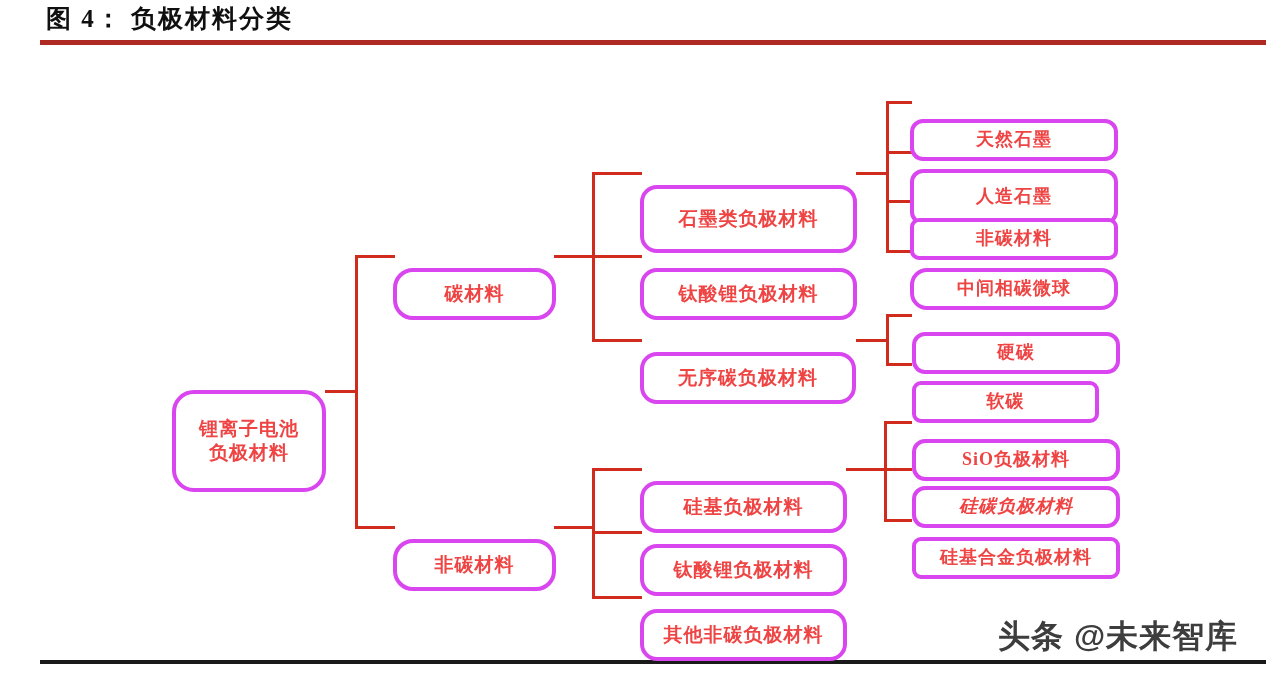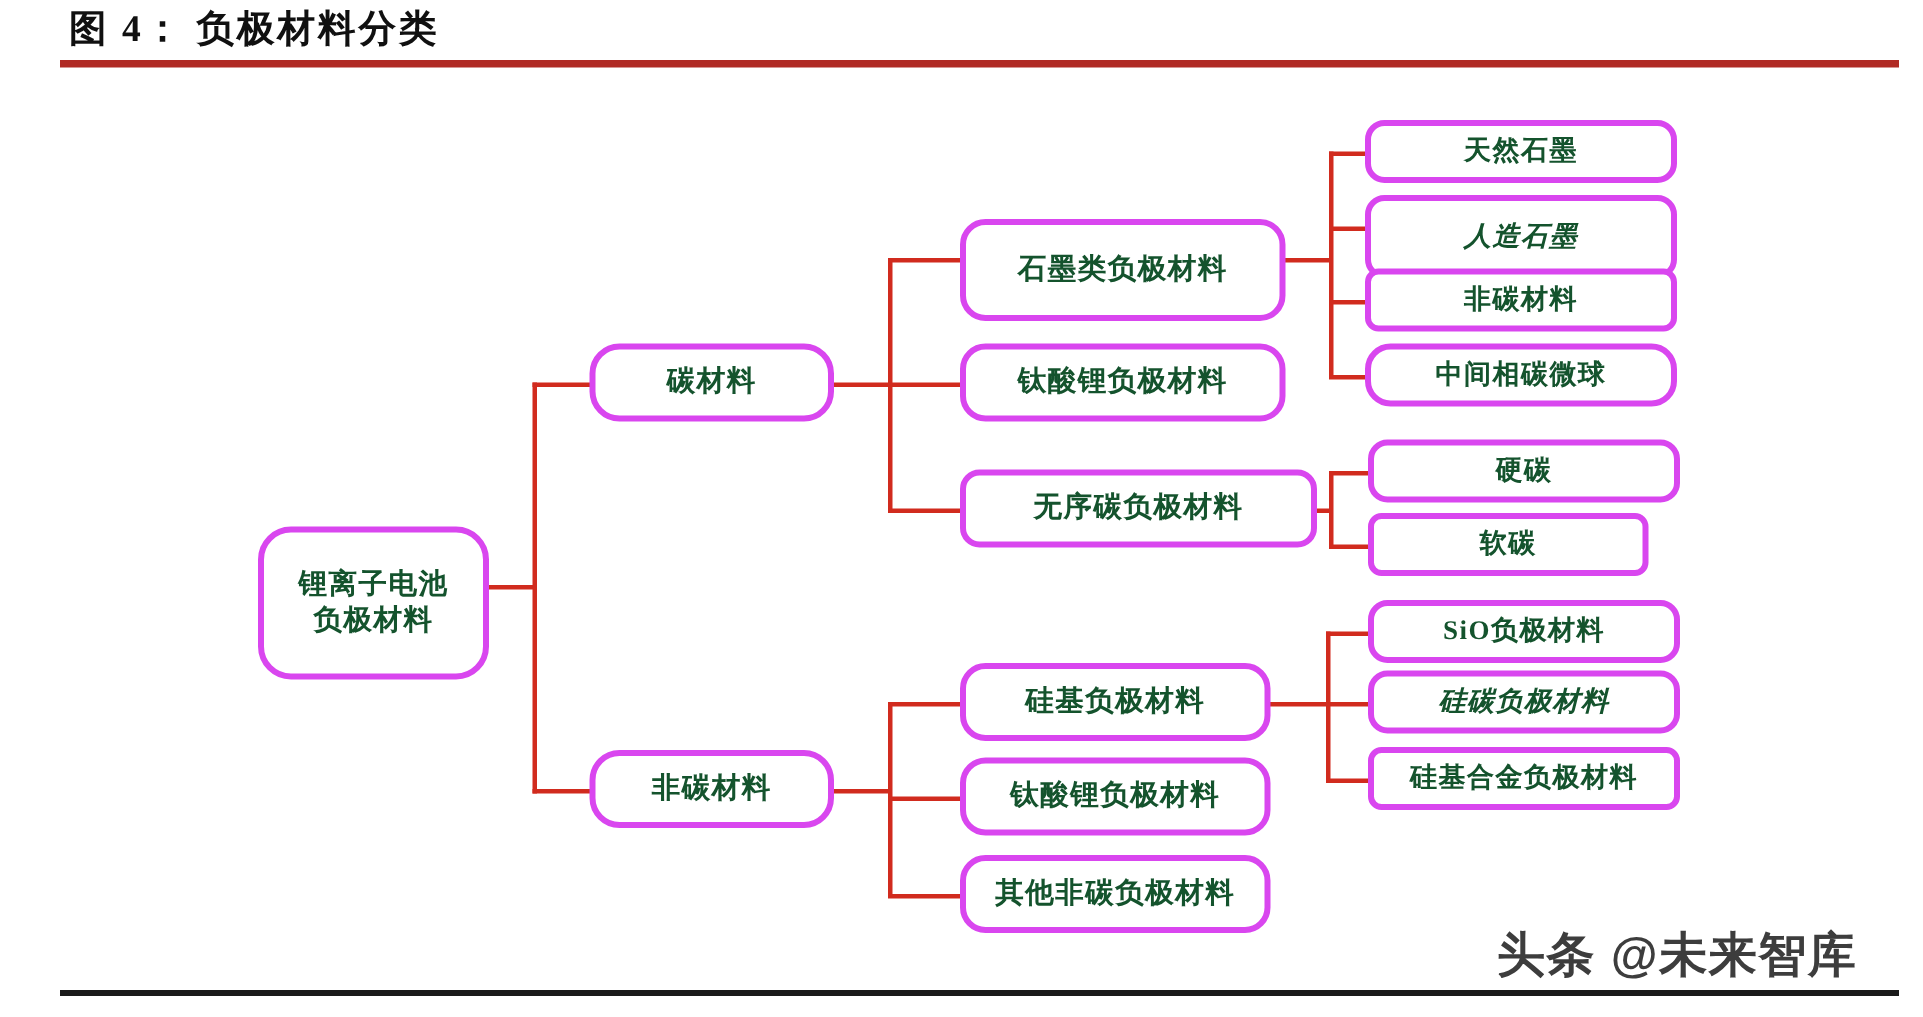--- a/index.html
+++ b/index.html
@@ -70,24 +70,25 @@
   
   .node {
     position: absolute;
     box-sizing: border-box;
     background: #ffffff;
     border: 3px solid #d946ef;
     display: flex;
     align-items: center;
     justify-content: center;
     text-align: center;
-    color: #14532d;
+    color: #ef4444;
     font-family: "Liberation Serif", "DejaVu Serif", serif;
     font-weight: bold;
     z-index: 3;
+    margin-top: 39px;
   }
   .node .node-label {
     display: block;
     line-height: 1.28;
     white-space: pre-line;
     letter-spacing: 1px;
   }
 
   
   .lvl1 {
@@ -181,41 +182,41 @@
   </div>
 
   <div class="node lvl3" style="left:640px; top:98px; width:217px; height:68px;">
     <span class="node-label">石墨类负极材料</span>
   </div>
 
   <div class="node lvl3" style="left:640px; top:181px; width:217px; height:52px;">
     <span class="node-label">钛酸锂负极材料</span>
   </div>
 
-  <div class="node lvl3" style="left:640px; top:265px; width:238px; height:52px;border-radius:13px;">
+  <div class="node lvl3" style="left:640px; top:265px; width:216px; height:52px;">
     <span class="node-label">无序碳负极材料</span>
   </div>
 
   <div class="node lvl3" style="left:640px; top:394px; width:207px; height:52px;">
     <span class="node-label">硅基负极材料</span>
   </div>
 
   <div class="node lvl3" style="left:640px; top:457px; width:207px; height:52px;">
     <span class="node-label">钛酸锂负极材料</span>
   </div>
 
   <div class="node lvl3" style="left:640px; top:522px; width:207px; height:52px;">
     <span class="node-label">其他非碳负极材料</span>
   </div>
 
   <div class="node lvl4" style="left:910px; top:32px; width:208px; height:42px;">
     <span class="node-label">天然石墨</span>
   </div>
 
-  <div class="node lvl4" style="left:910px; top:82px; width:208px; height:56px;font-style:italic;">
+  <div class="node lvl4" style="left:910px; top:82px; width:208px; height:56px;">
     <span class="node-label">人造石墨</span>
   </div>
 
   <div class="node lvl4 tight" style="left:910px; top:131px; width:208px; height:42px;">
     <span class="node-label">非碳材料</span>
   </div>
 
   <div class="node lvl4 tight" style="left:910px; top:181px; width:208px; height:42px;border-radius:17px;">
     <span class="node-label">中间相碳微球</span>
   </div>

